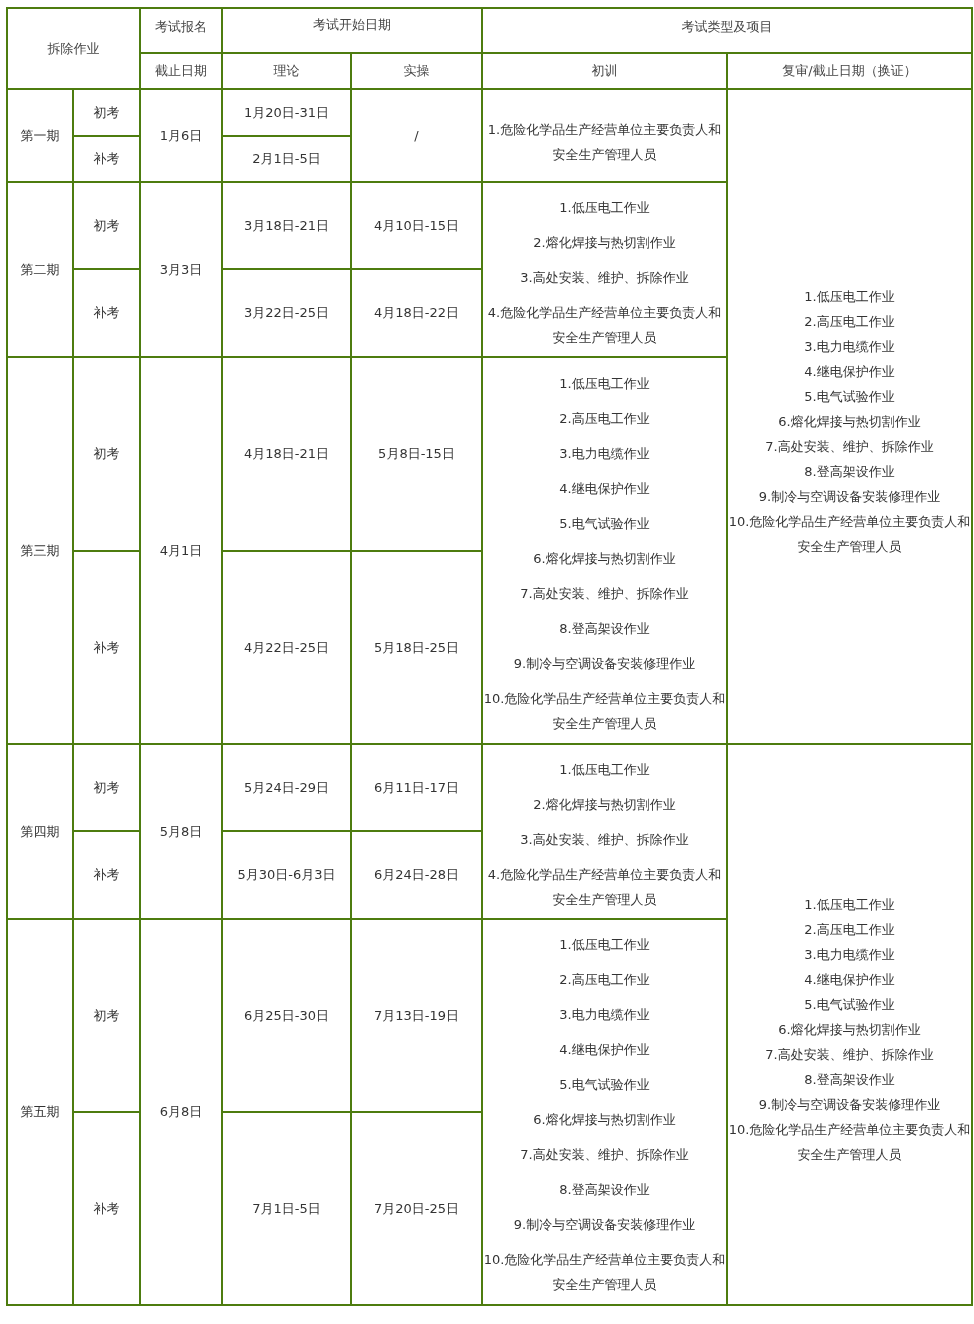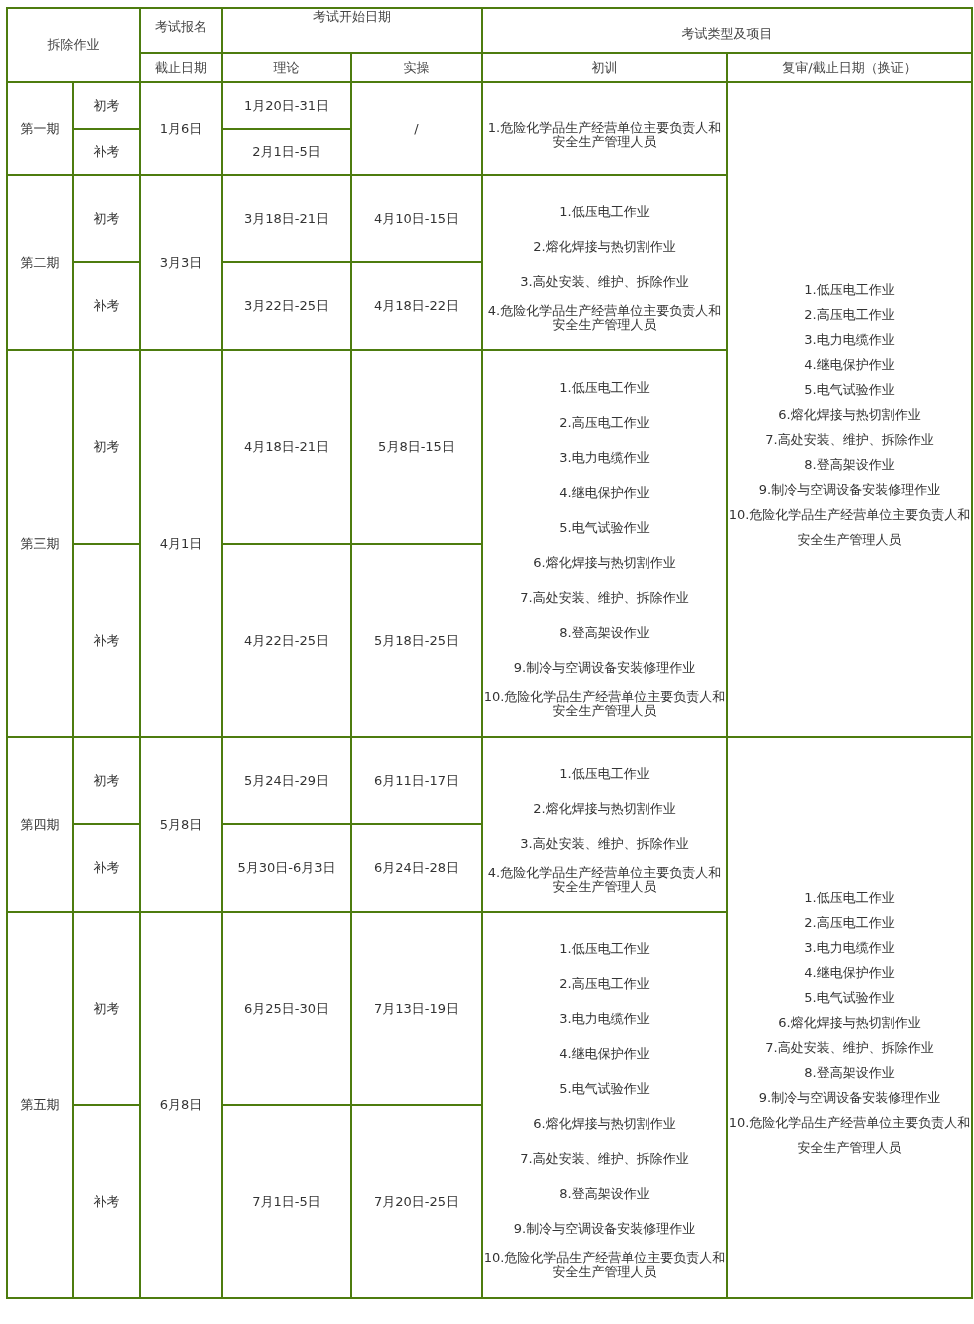--- a/index.html
+++ b/index.html
@@ -10,21 +10,21 @@
     width: 965px; border-collapse: collapse; table-layout: fixed;
     font-size: 13px;
   }
   table.schedule td {
     border: 2px solid #4d7c0f; padding: 0; text-align: center; vertical-align: middle;
     line-height: 1.2;
   }
   td.hdr { color: #444444; }
   td.list { text-align: left; vertical-align: top; padding: 6px 6px 6px 7px; }
   td.list div.item { line-height: 35px; white-space: normal; }
-  td.list div.item.wrap { line-height: 14px; padding-top: 5px; }
+  td.list div.item.wrap { line-height: 25px; padding-top: 5px; }
   td.renew { text-align: left; vertical-align: middle; padding: 0 6px 0 7px; }
   td.renew div.item { line-height: 25px; }
 </style>
 </head>
 <body>
 
 <table class="schedule">
   <colgroup>
     <col style="width:66px">
       <col style="width:67px">
@@ -32,25 +32,25 @@
       <col style="width:129px">
       <col style="width:131px">
       <col style="width:245px">
       <col style="width:245px">
   </colgroup>
 
   <tbody>
       <tr style="height:45px">
     <td class="hdr" colspan="2" rowspan="2">拆除作业</td>
     <td class="hdr" style="vertical-align:top;padding-top:10px">考试报名</td>
-    <td class="hdr" colspan="2" style="vertical-align:top;padding-top:0">考试开始日期</td>
-    <td class="hdr" colspan="2" style="vertical-align:top;padding-top:17px">考试类型及项目</td>
+    <td class="hdr" colspan="2" style="vertical-align:top;padding-top:8px">考试开始日期</td>
+    <td class="hdr" colspan="2" style="vertical-align:top;padding-top:10px">考试类型及项目</td>
   </tr>
 
-  <tr style="height:29px">
+  <tr style="height:36px">
     <td class="hdr">截止日期</td>
     <td class="hdr">理论</td>
     <td class="hdr">实操</td>
     <td class="hdr">初训</td>
     <td class="hdr">复审/截止日期（换证）</td>
   </tr>
 
   <tr style="height:47px">
     <td rowspan="2">第一期</td>
     <td>初考</td>

